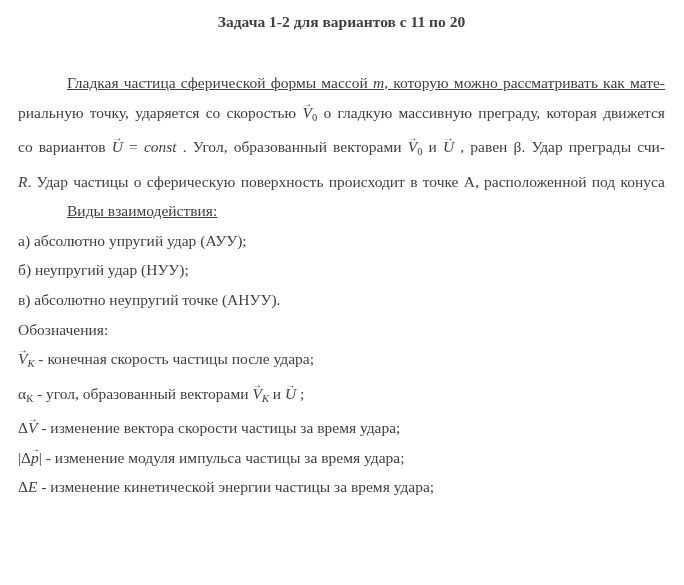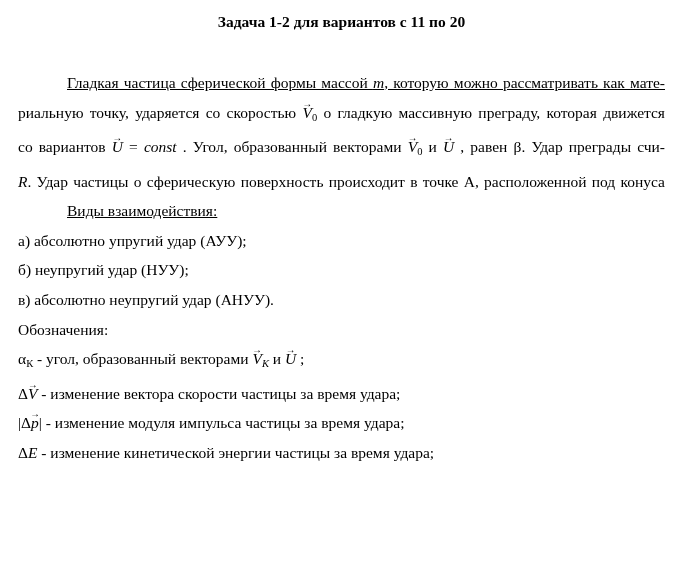--- a/index.html
+++ b/index.html
@@ -5,21 +5,21 @@
   html, body {
     margin: 0;
     padding: 0;
     background: #ffffff;
   }
   .page {
     position: relative;
     width: 684px;
     height: 585px;
     background: #ffffff;
-    color: #000000;
+    color: #404040;
     font-family: "Liberation Serif", "DejaVu Serif", serif;
     font-size: 15.5px;
     overflow: hidden;
     box-sizing: border-box;
     padding: 12px 19px 0 18px;
   }
   .doc-title {
     font-size: 15.5px;
     font-weight: bold;
     text-align: center;
@@ -75,20 +75,21 @@
 <div class="page">
   <h1 class="doc-title">Задача 1-2 для вариантов с 11 по 20</h1>
   <div class="doc-body">
       <div class="line just indent"><span>Гладкая частица сферической формы массой </span><span class="i">m</span><span>, которую можно рассматривать как мате-</span></div>
       <div class="line just"><span>риальную точку, ударяется со скоростью </span><span class="v">V</span><span class="sub">0</span><span> о гладкую массивную преграду, которая движется</span></div>
       <div class="line just"><span>со вариантов </span><span class="v">U</span><span> = </span><span class="i">const</span><span> . Угол, образованный векторами </span><span class="v">V</span><span class="sub">0</span><span> и </span><span class="v">U</span><span> , равен β. Удар преграды счи-</span></div>
       <div class="line just"><span class="i">R</span><span>. Удар частицы о сферическую поверхность происходит в точке А, расположенной под конуса</span></div>
       <div class="line indent"><span>Виды взаимодействия:</span></div>
       <div class="line"><span>а) абсолютно упругий удар (АУУ);</span></div>
       <div class="line"><span>б) неупругий удар (НУУ);</span></div>
-      <div class="line"><span>в) абсолютно неупругий удар (АНУУ).</span></div>
+      <div class="line"><span>в) абсолютно неупругий точке (АНУУ).</span></div>
       <div class="line"><span>Обозначения:</span></div>
+      <div class="line"><span class="v">V</span><span class="sub-i">К</span><span> - конечная скорость частицы после удара;</span></div>
       <div class="line"><span>α</span><span class="sub">К</span><span> - угол, образованный векторами </span><span class="v">V</span><span class="sub-i">К</span><span> и </span><span class="v">U</span><span> ;</span></div>
       <div class="line"><span>Δ</span><span class="v">V</span><span> - изменение вектора скорости частицы за время удара;</span></div>
       <div class="line"><span>|Δ</span><span class="v">p</span><span>| - изменение модуля импульса частицы за время удара;</span></div>
       <div class="line"><span>Δ</span><span class="i">E</span><span> - изменение кинетической энергии частицы за время удара;</span></div>
     </div>
 </div>
 
 </body></html>

